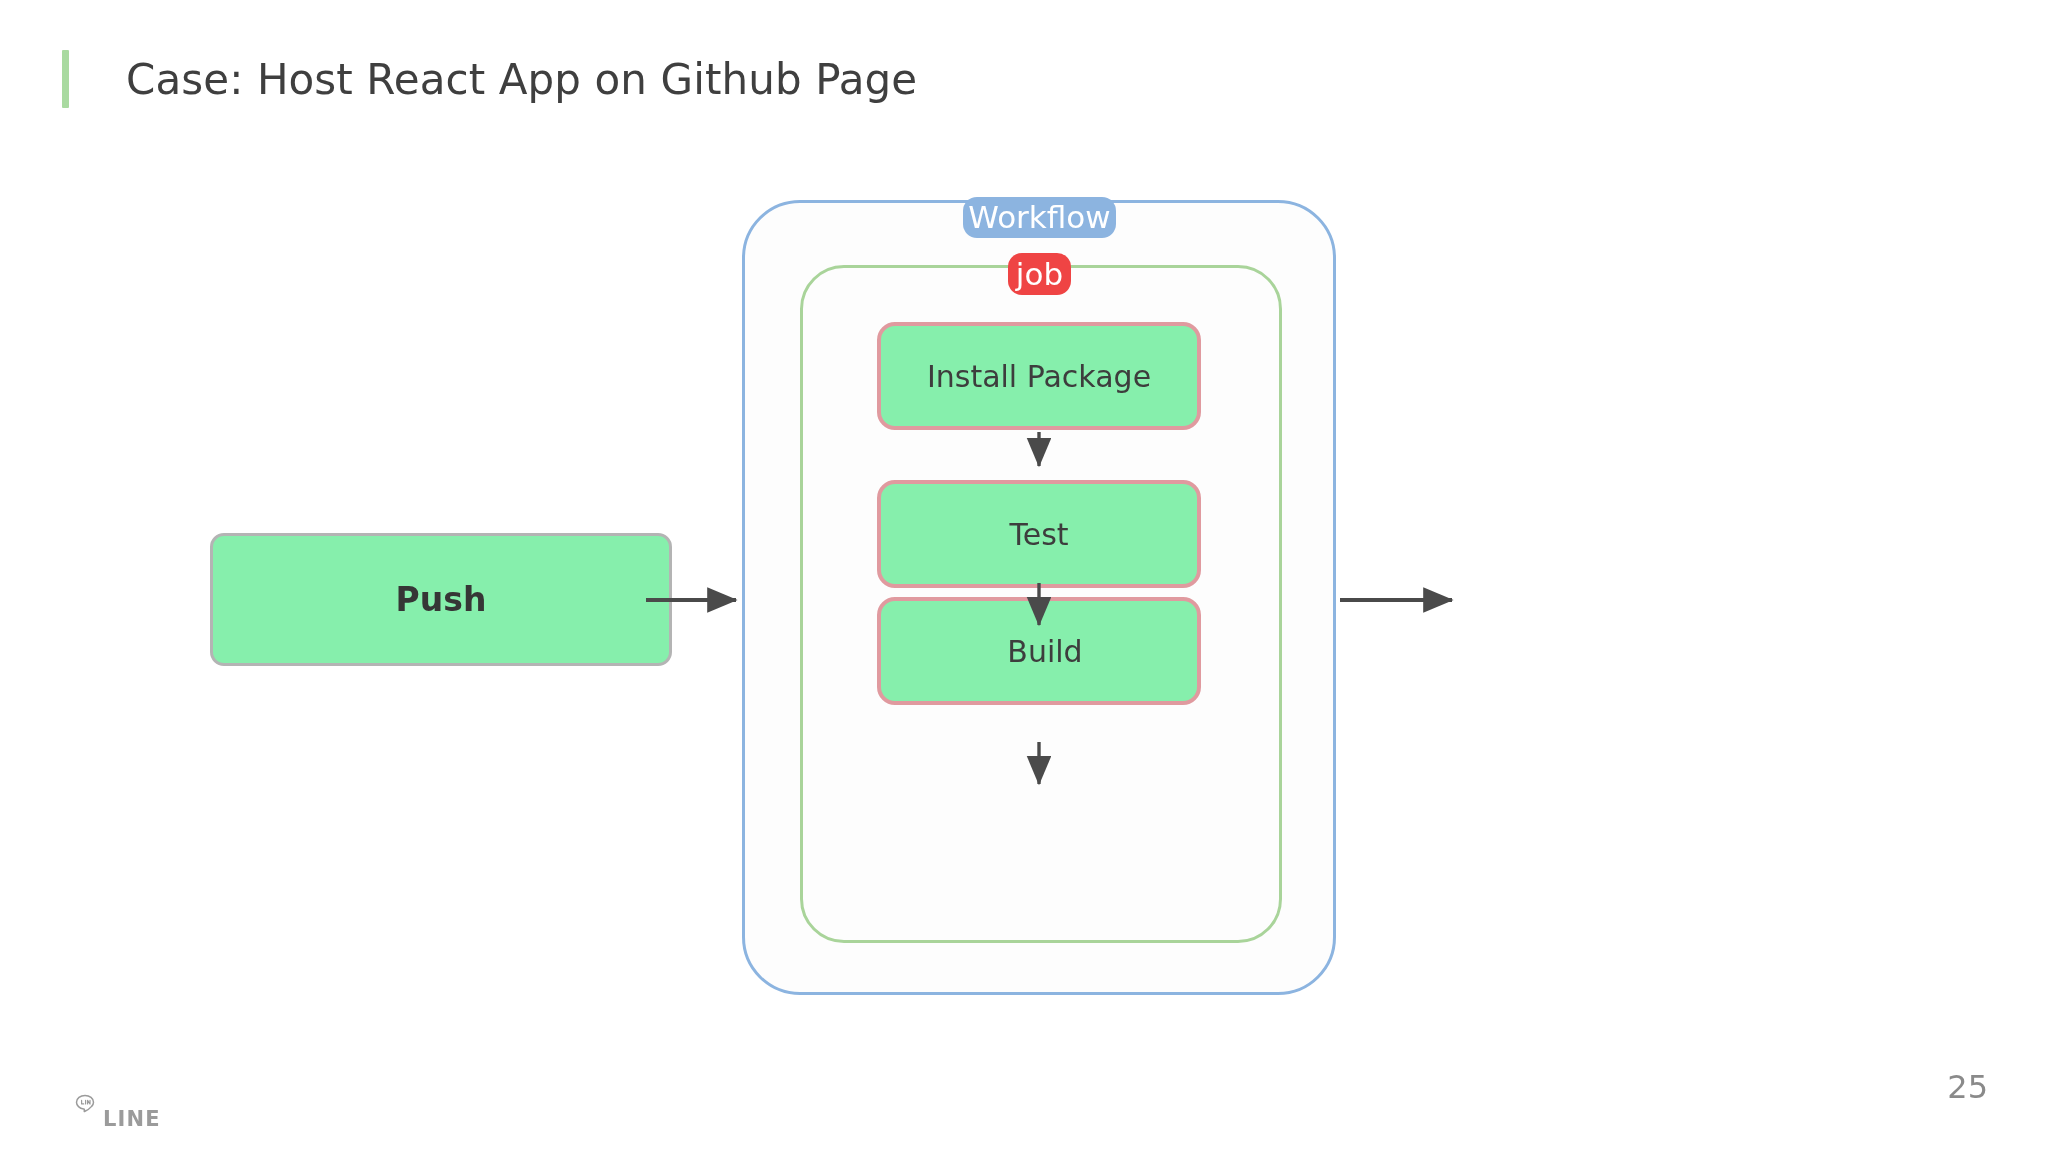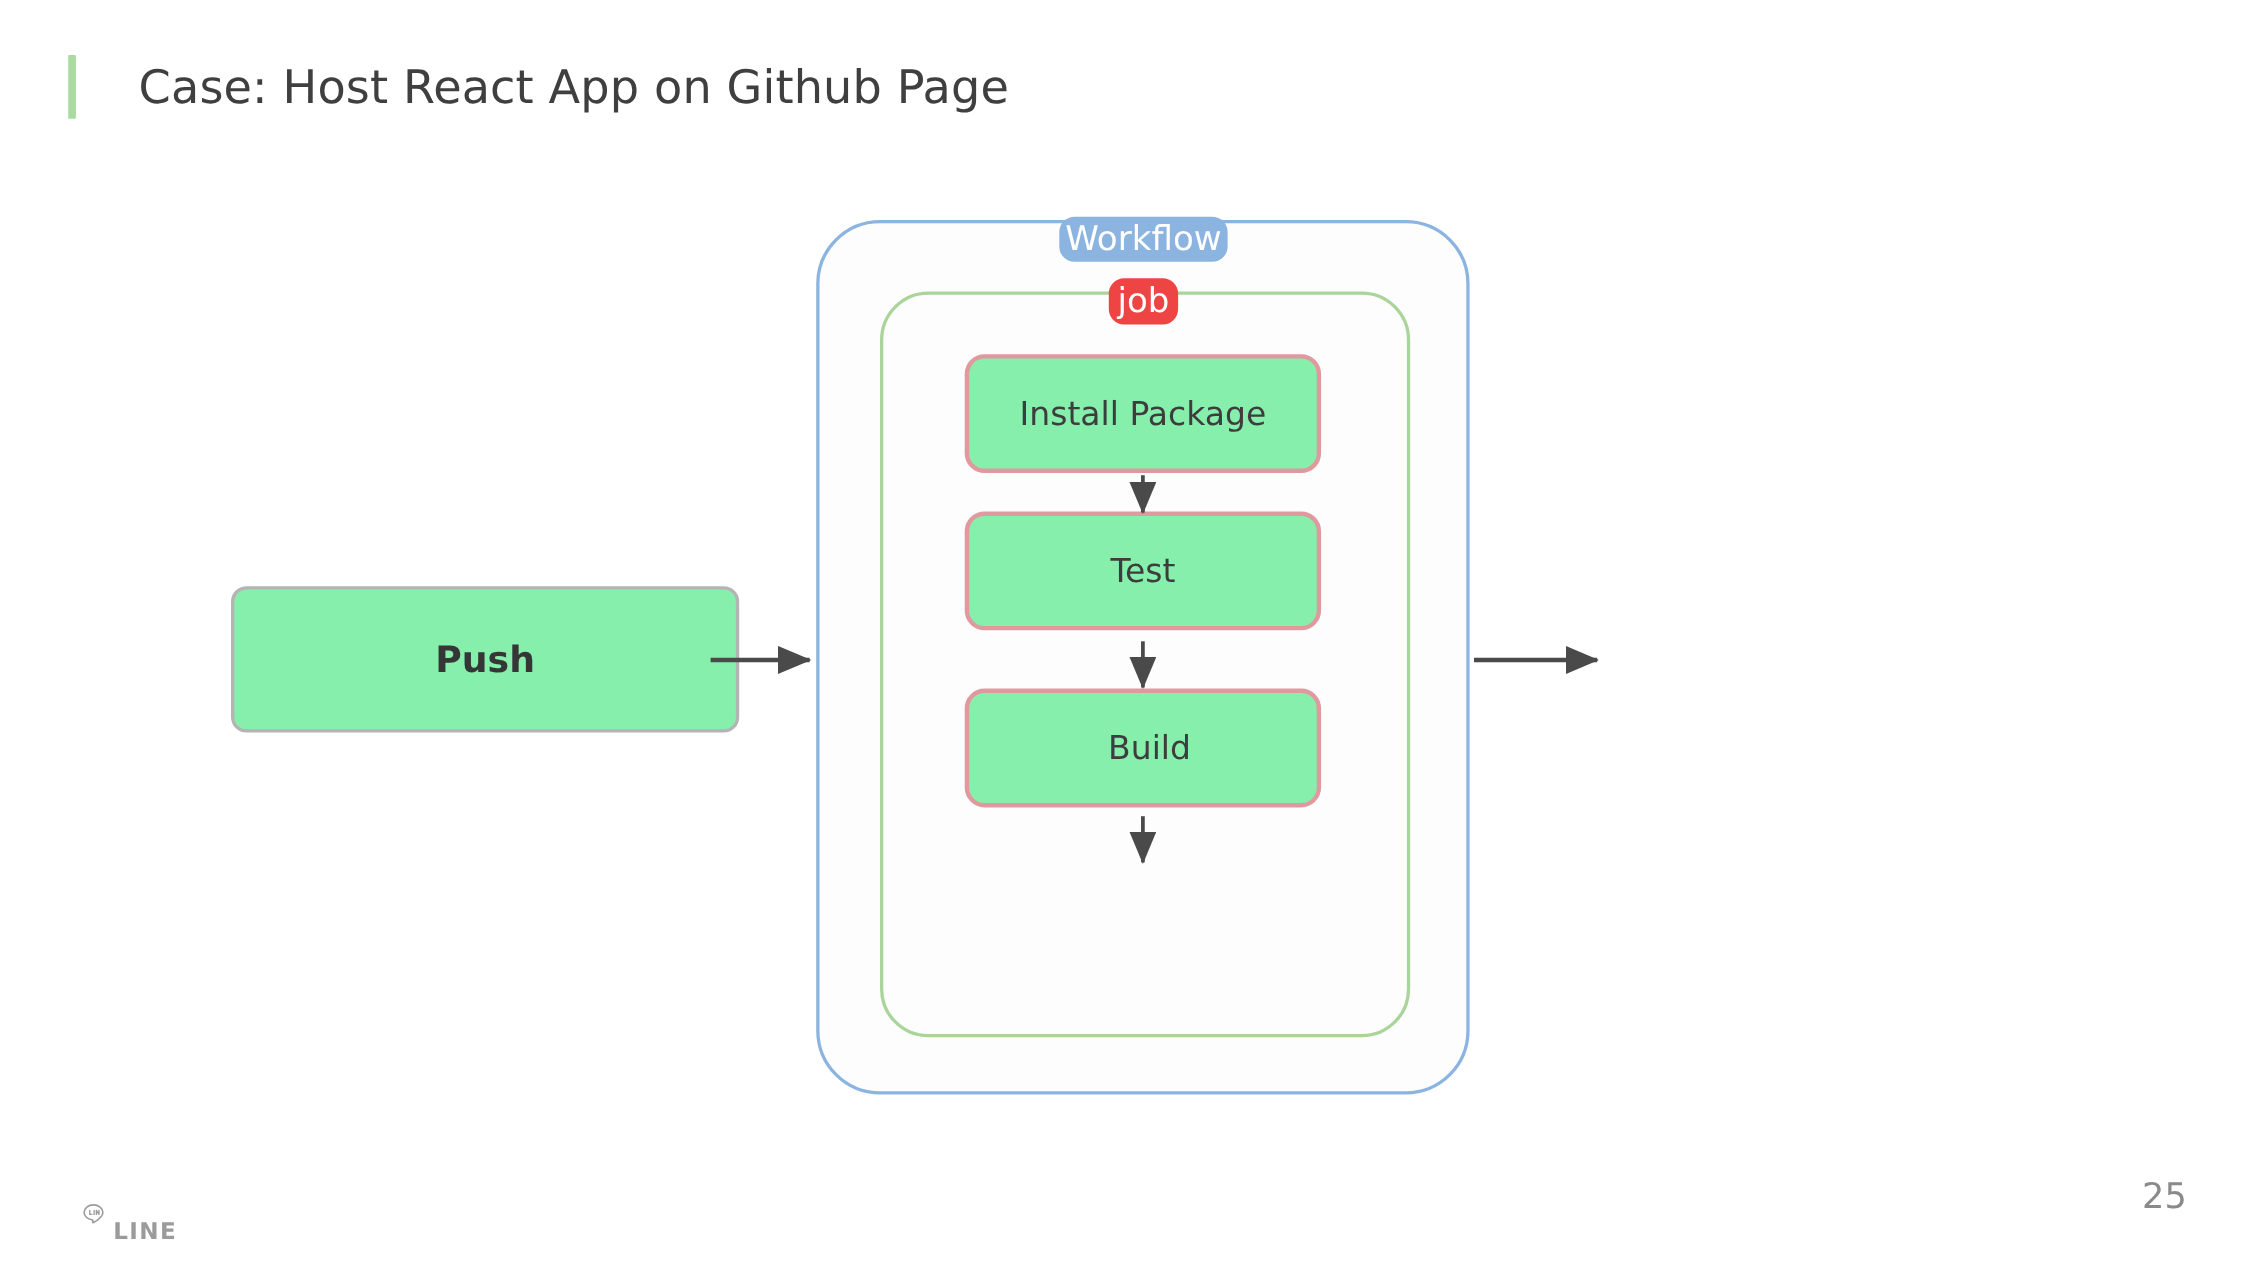--- a/index.html
+++ b/index.html
@@ -142,22 +142,22 @@
     border: 4px solid #e09a9f;
     border-radius: 18px;
     font-size: 30px;
     font-weight: 400;
     color: #3d3d3d;
     left: 877px;
     width: 324px;
     height: 108px;
   }
   #step-0 { top: 322px; }
-  #step-1 { top: 465px; }
-  #step-2 { top: 626px; padding-left: 12px; }
+  #step-1 { top: 480px; }
+  #step-2 { top: 597px; padding-left: 12px; }
   #step-3 { top: 791px; }
 
   
   .arrow-layer {
     position: absolute;
     left: 0;
     top: 0;
     width: 2048px;
     height: 1152px;
     pointer-events: none;

